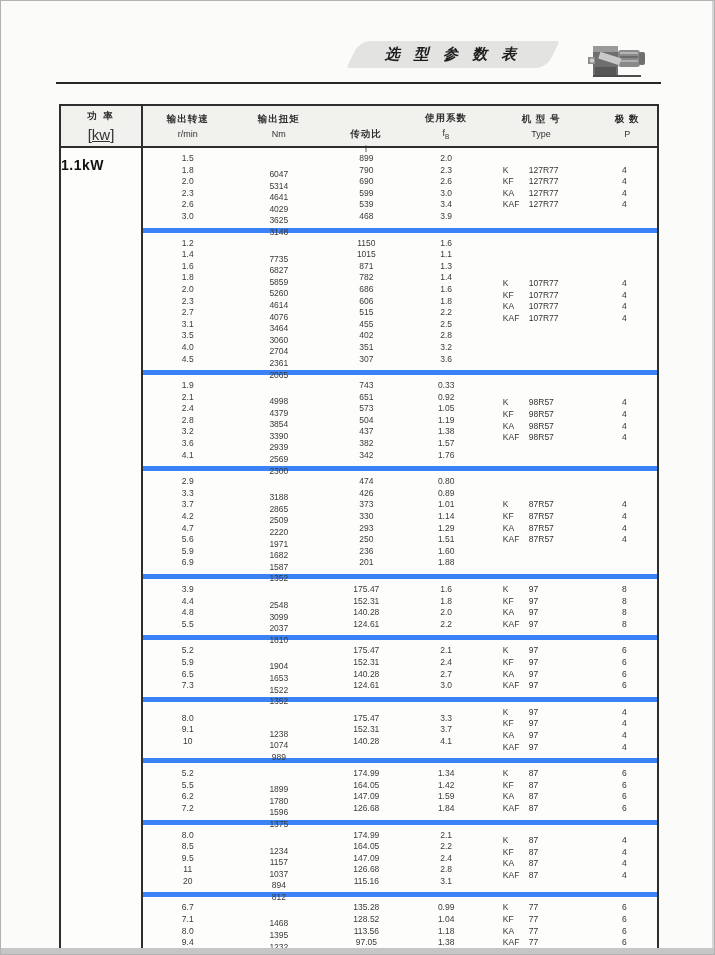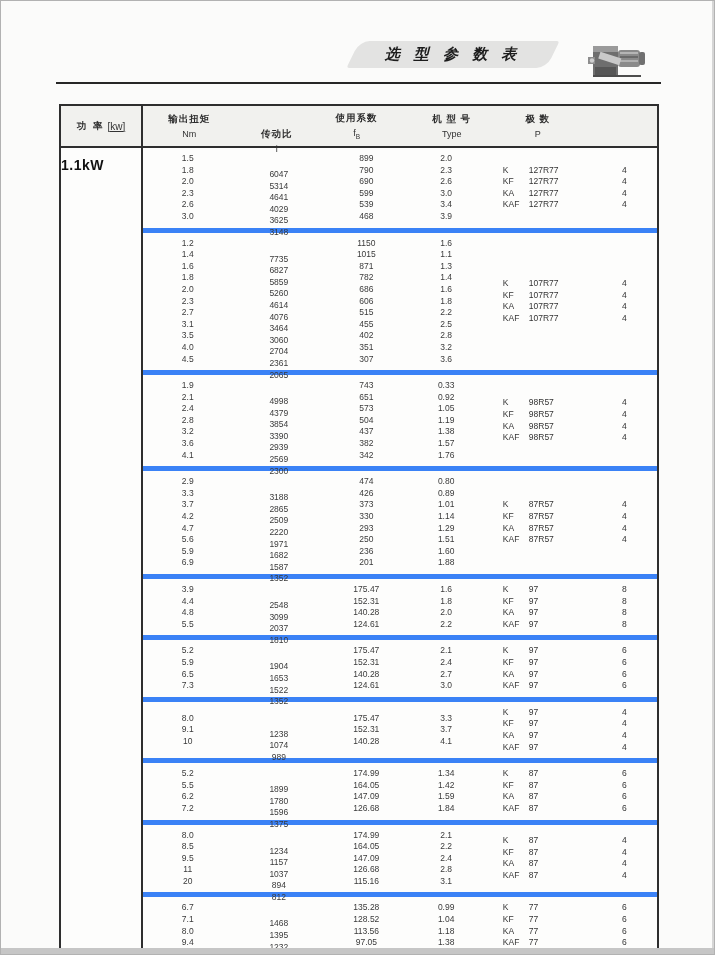--- a/index.html
+++ b/index.html
@@ -31,23 +31,23 @@
   .head-rule { position:absolute; left:55px; top:81px; width:605px; height:2px; background:#262626; }
 
   
   .table {
     position:absolute; left:58px; top:103px; width:600px;
     border:2px solid #2e2e2e; background:#fdfdfc;
     display:flex;
   }
   .power-col { width:82px; border-right:2px solid #2e2e2e; display:flex; flex-direction:column; }
   .power-header { height:42px; border-bottom:2px solid #2e2e2e; background:#f1f1ee;
-    display:flex; flex-direction:row; justify-content:center; align-items:center; gap:3px; }
+    display:flex; flex-direction:column; justify-content:center; align-items:center; gap:3px; }
   .power-header .zh { font-weight:bold; font-size:9.5px; letter-spacing:2px; }
-  .power-header .en { font-size:10px; color:#333;text-decoration:underline; }
+  .power-header .en { font-size:15px; color:#333;text-decoration:underline; }
   .power-value { padding-top:9px; font-weight:bold; font-size:14px; letter-spacing:0.5px; color:#111; }
 
   .data-col { flex:1; display:flex; flex-direction:column; }
   .data-header { height:42px; border-bottom:2px solid #2e2e2e; background:#f1f1ee; display:flex; }
   .hcell { display:flex; flex-direction:column; justify-content:center; align-items:center; gap:3px; }
   .hcell .zh { font-weight:bold; font-size:9.5px; letter-spacing:1px; white-space:nowrap; }
   .hcell .en { font-size:9px; color:#333; }
   .w-speed { width:17.4%; } .w-torque { width:18%; } .w-ratio { width:16%;margin-top:30px; }
   .w-fb { width:15.1%; } .w-type { width:21.9%; } .w-poles { width:11.6%; }
   .hcell sub { font-size:6.5px; }
@@ -101,20 +101,24 @@
     <div class="power-col">
       <div class="power-header">
         <span class="zh">功  率</span>
         <span class="en">[kw]</span>
       </div>
       <div class="power-value">1.1kW</div>
     </div>
 
     <div class="data-col">
       <div class="data-header">
+        <div class="hcell w-speed">
+          <span class="zh">输出转速</span>
+          <span class="en">r/min</span>
+        </div>
         <div class="hcell w-torque">
           <span class="zh">输出扭矩</span>
           <span class="en">Nm</span>
         </div>
         <div class="hcell w-ratio">
           <span class="zh">传动比</span>
           <span class="en">i</span>
         </div>
         <div class="hcell w-fb">
           <span class="zh">使用系数</span>

